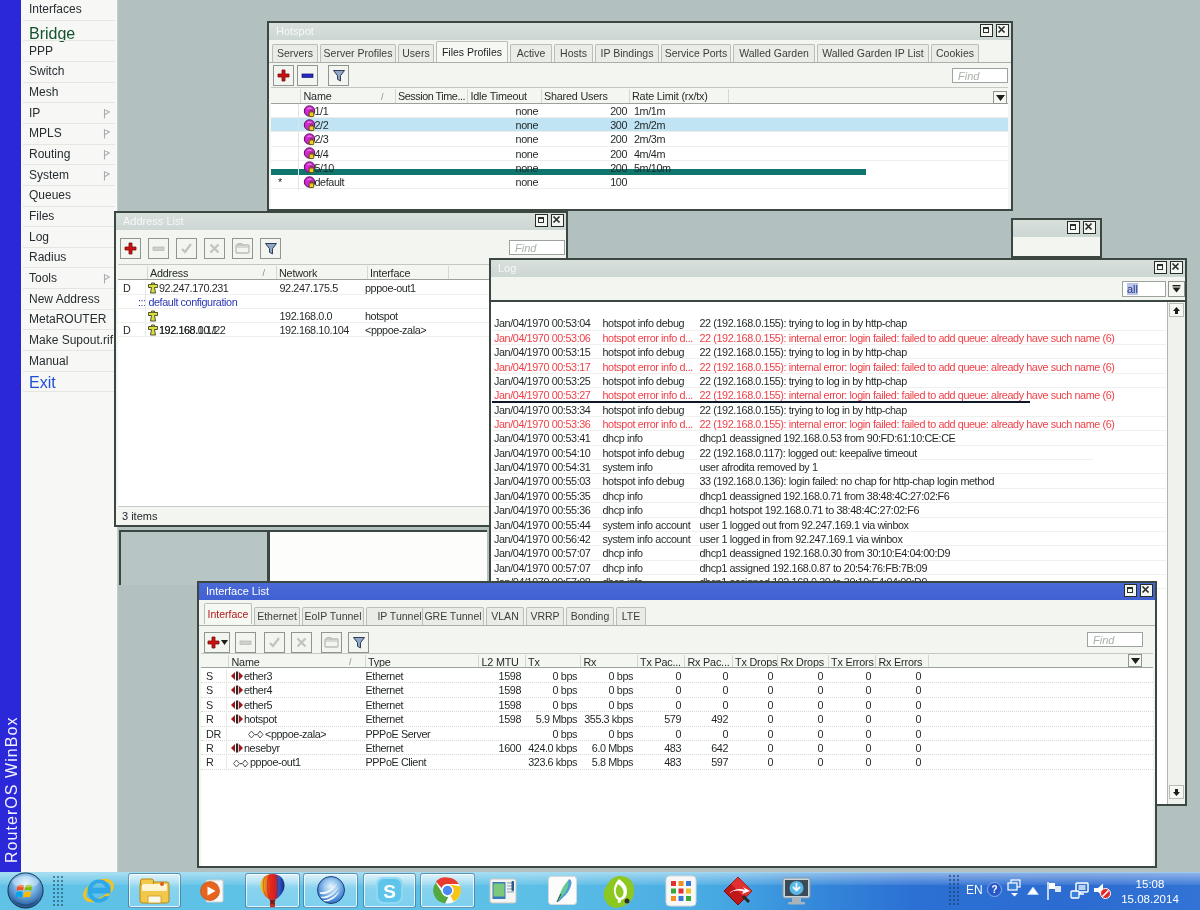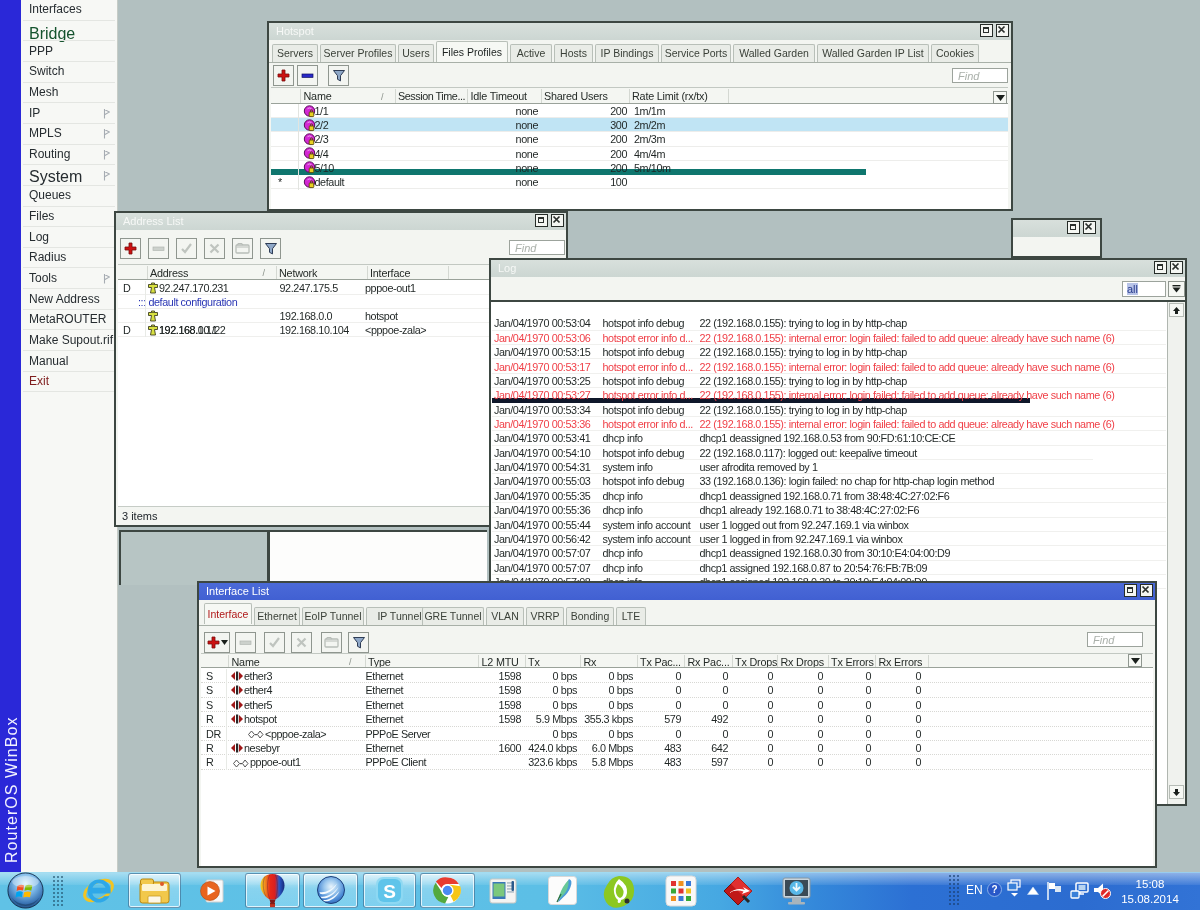--- a/index.html
+++ b/index.html
@@ -45,21 +45,21 @@
 <div class="abs" style="left:29px;top:126px;font-size:12px;color:#262c30">MPLS</div>
 <svg class="abs" style="left:103px;top:128px" width="7" height="11" viewBox="0 0 7 11">
       <path d="M1.5 1 V10.5 M1.5 1.5 L6.5 4 L1.5 6.8" fill="none" stroke="#a6acb2" stroke-width="1.1"></path>
     </svg>
 <div class="abs" style="left:23px;top:144px;width:92px;height:1px;background:#e4e6e2"></div>
 <div class="abs" style="left:29px;top:147px;font-size:12px;color:#262c30">Routing</div>
 <svg class="abs" style="left:103px;top:149px" width="7" height="11" viewBox="0 0 7 11">
       <path d="M1.5 1 V10.5 M1.5 1.5 L6.5 4 L1.5 6.8" fill="none" stroke="#a6acb2" stroke-width="1.1"></path>
     </svg>
 <div class="abs" style="left:23px;top:164px;width:92px;height:1px;background:#e4e6e2"></div>
-<div class="abs" style="left:29px;top:168px;font-size:16px;color:#262c30">System</div>
+<div class="abs" style="left:29px;top:168px;font-size:12px;color:#262c30">System</div>
 <svg class="abs" style="left:103px;top:170px" width="7" height="11" viewBox="0 0 7 11">
       <path d="M1.5 1 V10.5 M1.5 1.5 L6.5 4 L1.5 6.8" fill="none" stroke="#a6acb2" stroke-width="1.1"></path>
     </svg>
 <div class="abs" style="left:23px;top:185px;width:92px;height:1px;background:#e4e6e2"></div>
 <div class="abs" style="left:29px;top:188px;font-size:12px;color:#262c30">Queues</div>
 <div class="abs" style="left:23px;top:206px;width:92px;height:1px;background:#e4e6e2"></div>
 <div class="abs" style="left:29px;top:209px;font-size:12px;color:#262c30">Files</div>
 <div class="abs" style="left:23px;top:226px;width:92px;height:1px;background:#e4e6e2"></div>
 <div class="abs" style="left:29px;top:230px;font-size:12px;color:#262c30">Log</div>
 <div class="abs" style="left:23px;top:247px;width:92px;height:1px;background:#e4e6e2"></div>
@@ -71,21 +71,21 @@
     </svg>
 <div class="abs" style="left:23px;top:288px;width:92px;height:1px;background:#e4e6e2"></div>
 <div class="abs" style="left:29px;top:292px;font-size:12px;color:#262c30">New Address</div>
 <div class="abs" style="left:23px;top:309px;width:92px;height:1px;background:#e4e6e2"></div>
 <div class="abs" style="left:29px;top:312px;font-size:12px;color:#262c30">MetaROUTER</div>
 <div class="abs" style="left:23px;top:329px;width:92px;height:1px;background:#e4e6e2"></div>
 <div class="abs" style="left:29px;top:333px;font-size:12px;color:#262c30">Make Supout.rif</div>
 <div class="abs" style="left:23px;top:350px;width:92px;height:1px;background:#e4e6e2"></div>
 <div class="abs" style="left:29px;top:354px;font-size:12px;color:#262c30">Manual</div>
 <div class="abs" style="left:23px;top:371px;width:92px;height:1px;background:#e4e6e2"></div>
-<div class="abs" style="left:29px;top:374px;font-size:12px;color:#7f1d1d">Exit</div>
+<div class="abs" style="left:29px;top:374px;font-size:16px;color:#1d4ed8">Exit</div>
 <div class="abs" style="left:23px;top:391px;width:92px;height:1px;background:#e4e6e2"></div>
 <div class="win" style="left:267px;top:21px;width:746px;height:190px">
 <div class="title">Hotspot</div>
 <div class="wb" style="left:711px;top:1px">
         <div class="wbin"></div>
       </div>
       <div class="wb" style="left:727px;top:1px">
         <svg width="9" height="9" viewBox="0 0 9 9" style="position:absolute;left:0px;top:0px">
           <path d="M1.5 1.5 L7.5 7.5 M7.5 1.5 L1.5 7.5" stroke="#2a2f2c" stroke-width="1.7"></path>
         </svg>
@@ -354,21 +354,21 @@
 <div class="row" style="left:1px;top:99.5px;width:674px;height:14.4px;color:#f04048;border-bottom:1px solid #f0f0ee">
 <div class="cell" style="left:2px;top:1px">Jan/04/1970 00:53:17</div>
 <div class="cell" style="left:110.5px;top:1px;width:99px;overflow:hidden">hotspot error info d...</div>
 <div class="cell" style="left:207.5px;top:1px">22 (192.168.0.155): internal error: login failed: failed to add queue: already have such name (6)</div>
 </div>
 <div class="row" style="left:1px;top:113.8px;width:674px;height:14.4px;border-bottom:1px solid #f0f0ee">
 <div class="cell" style="left:2px;top:1px">Jan/04/1970 00:53:25</div>
 <div class="cell" style="left:110.5px;top:1px;width:99px;overflow:hidden">hotspot info debug</div>
 <div class="cell" style="left:207.5px;top:1px">22 (192.168.0.155): trying to log in by http-chap</div>
 </div>
-<div class="row" style="left:1px;top:128.2px;width:538px;height:14.4px;color:#f04048;border-bottom:5px solid #0f172a">
+<div class="row" style="left:1px;top:128.2px;width:538px;height:14.4px;color:#f04048;border-bottom:2px solid #0f172a">
 <div class="cell" style="left:2px;top:1px">Jan/04/1970 00:53:27</div>
 <div class="cell" style="left:110.5px;top:1px;width:99px;overflow:hidden">hotspot error info d...</div>
 <div class="cell" style="left:207.5px;top:1px">22 (192.168.0.155): internal error: login failed: failed to add queue: already have such name (6)</div>
 </div>
 <div class="row" style="left:1px;top:142.6px;width:674px;height:14.4px;border-bottom:1px solid #f0f0ee">
 <div class="cell" style="left:2px;top:1px">Jan/04/1970 00:53:34</div>
 <div class="cell" style="left:110.5px;top:1px;width:99px;overflow:hidden">hotspot info debug</div>
 <div class="cell" style="left:207.5px;top:1px">22 (192.168.0.155): trying to log in by http-chap</div>
 </div>
 <div class="row" style="left:1px;top:157.0px;width:674px;height:14.4px;color:#f04048;border-bottom:1px solid #f0f0ee">
@@ -397,21 +397,21 @@
 <div class="cell" style="left:207.5px;top:1px">33 (192.168.0.136): login failed: no chap for http-chap login method</div>
 </div>
 <div class="row" style="left:1px;top:228.8px;width:674px;height:14.4px;border-bottom:1px solid #f0f0ee">
 <div class="cell" style="left:2px;top:1px">Jan/04/1970 00:55:35</div>
 <div class="cell" style="left:110.5px;top:1px;width:99px;overflow:hidden">dhcp info</div>
 <div class="cell" style="left:207.5px;top:1px">dhcp1 deassigned 192.168.0.71 from 38:48:4C:27:02:F6</div>
 </div>
 <div class="row" style="left:1px;top:243.2px;width:674px;height:14.4px;border-bottom:1px solid #f0f0ee">
 <div class="cell" style="left:2px;top:1px">Jan/04/1970 00:55:36</div>
 <div class="cell" style="left:110.5px;top:1px;width:99px;overflow:hidden">dhcp info</div>
-<div class="cell" style="left:207.5px;top:1px">dhcp1 already 192.168.0.71 to 38:48:4C:27:02:F6</div>
+<div class="cell" style="left:207.5px;top:1px">dhcp1 hotspot 192.168.0.71 to 38:48:4C:27:02:F6</div>
 </div>
 <div class="row" style="left:1px;top:257.5px;width:674px;height:14.4px;border-bottom:1px solid #f0f0ee">
 <div class="cell" style="left:2px;top:1px">Jan/04/1970 00:55:44</div>
 <div class="cell" style="left:110.5px;top:1px;width:99px;overflow:hidden">system info account</div>
 <div class="cell" style="left:207.5px;top:1px">user 1 logged out from 92.247.169.1 via winbox</div>
 </div>
 <div class="row" style="left:1px;top:271.9px;width:674px;height:14.4px;border-bottom:1px solid #f0f0ee">
 <div class="cell" style="left:2px;top:1px">Jan/04/1970 00:56:42</div>
 <div class="cell" style="left:110.5px;top:1px;width:99px;overflow:hidden">system info account</div>
 <div class="cell" style="left:207.5px;top:1px">user 1 logged in from 92.247.169.1 via winbox</div>

